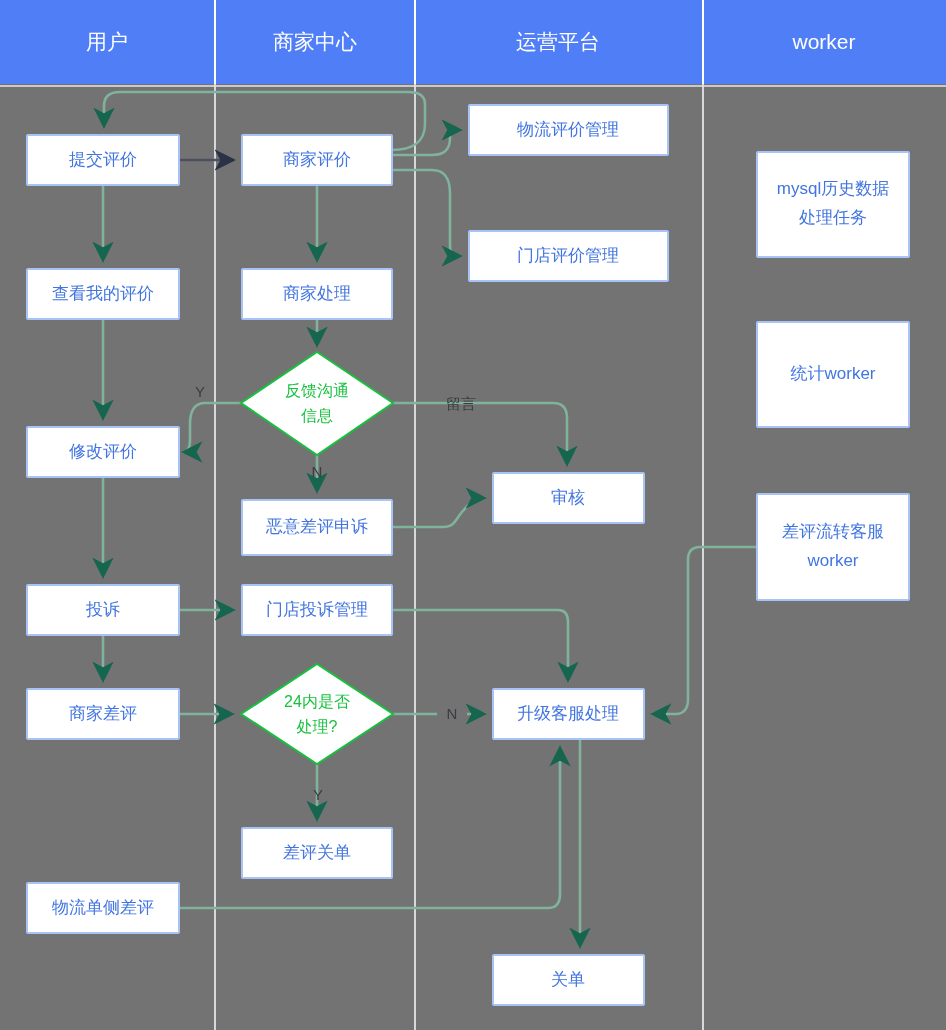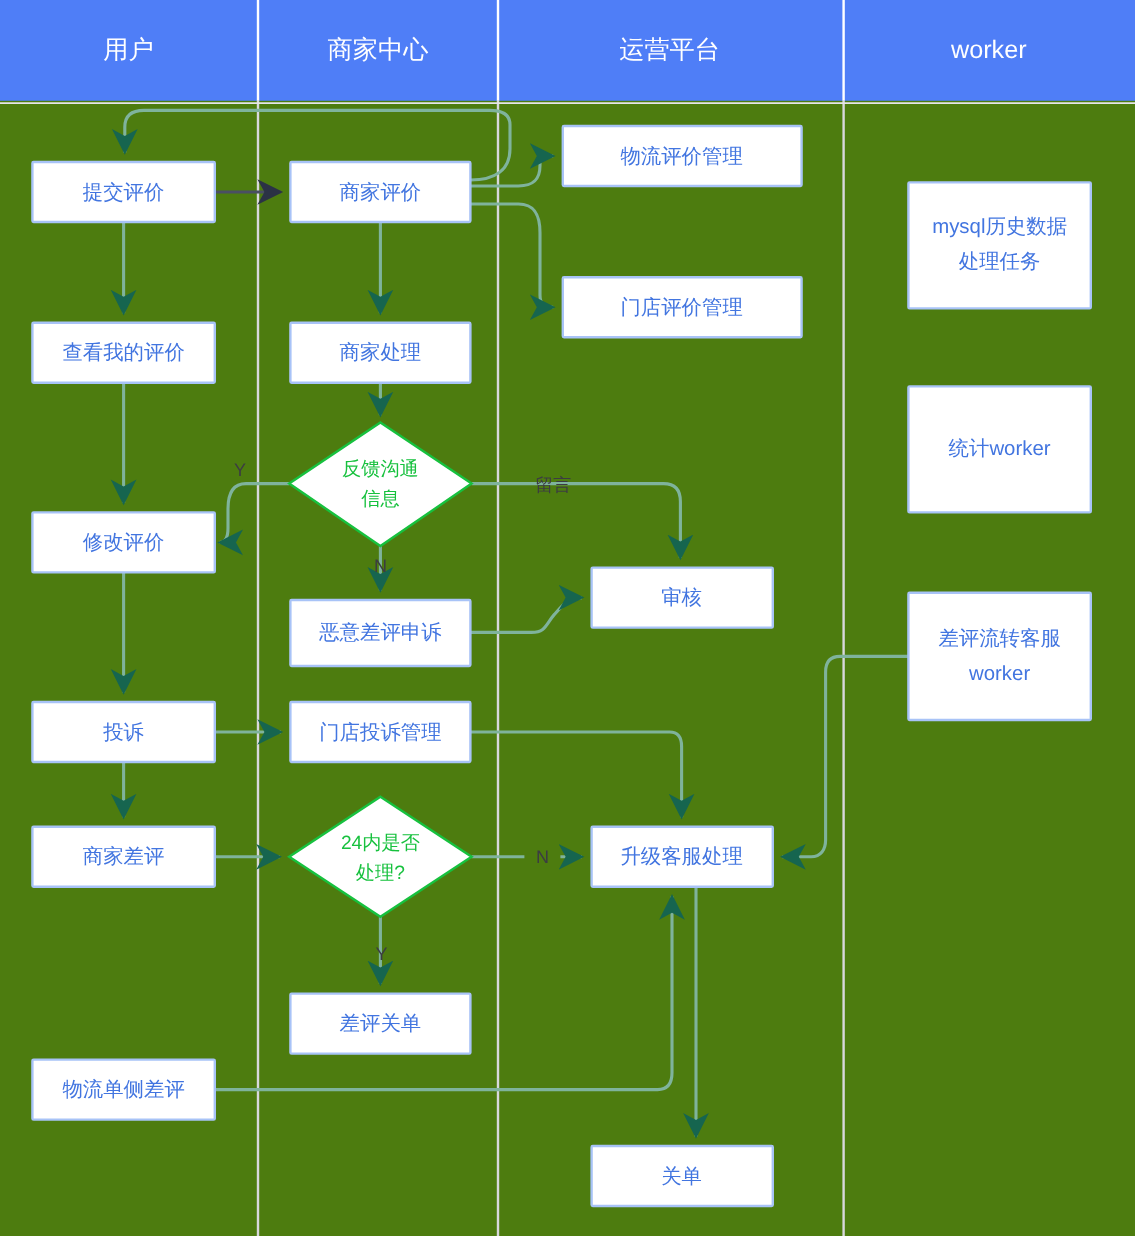--- a/index.html
+++ b/index.html
@@ -1,17 +1,17 @@
 <!DOCTYPE html>
 <html><head>
 <meta charset="utf-8">
 <style>
   html,body{margin:0;padding:0;background:#ffffff;}
   body{font-family:"Liberation Sans","DejaVu Sans",sans-serif;}
-  #page{position:relative;width:946px;height:1030px;background:#4d7c0f;overflow:hidden;}
+  #page{position:relative;width:946px;height:1030px;background:#737373;overflow:hidden;}
   #flow{position:absolute;left:0;top:0;width:946px;height:1030px;}
   .lane-head-text{font-size:21px;fill:#ffffff;}
   .node-text{font-size:17px;fill:#4275e0;}
   .dec-text{font-size:16px;fill:#17c13e;}
   .edge-label{font-size:15px;fill:#3c3c43;}
   text{dominant-baseline:middle;text-anchor:middle;font-family:"Liberation Sans","DejaVu Sans",sans-serif;}
 </style>
 </head>
 <body>
 

